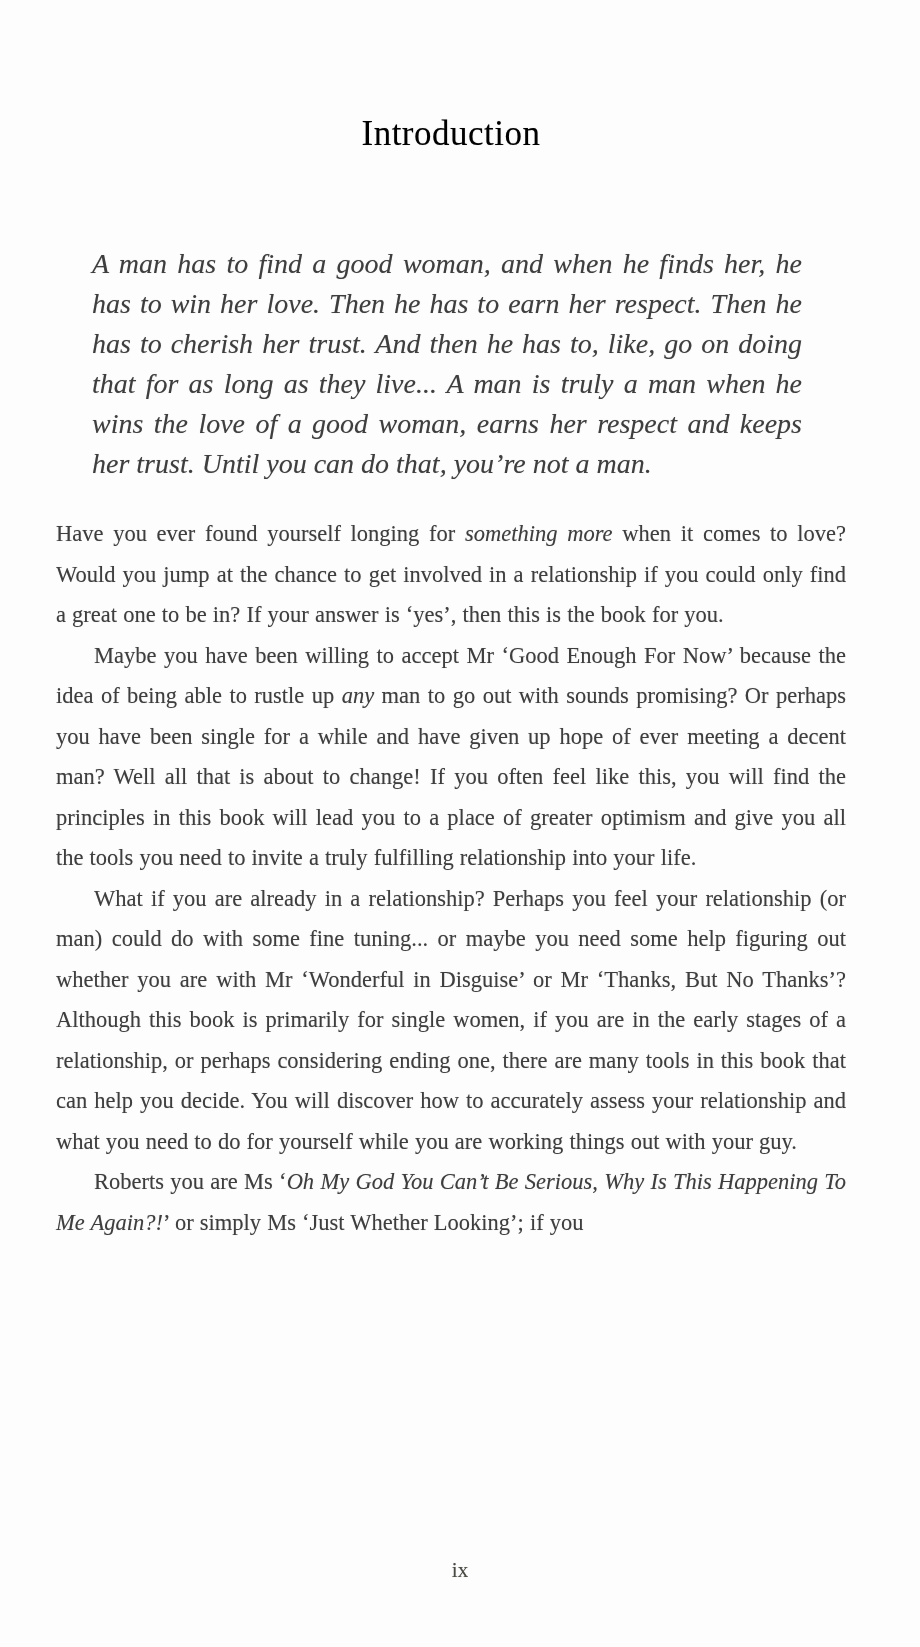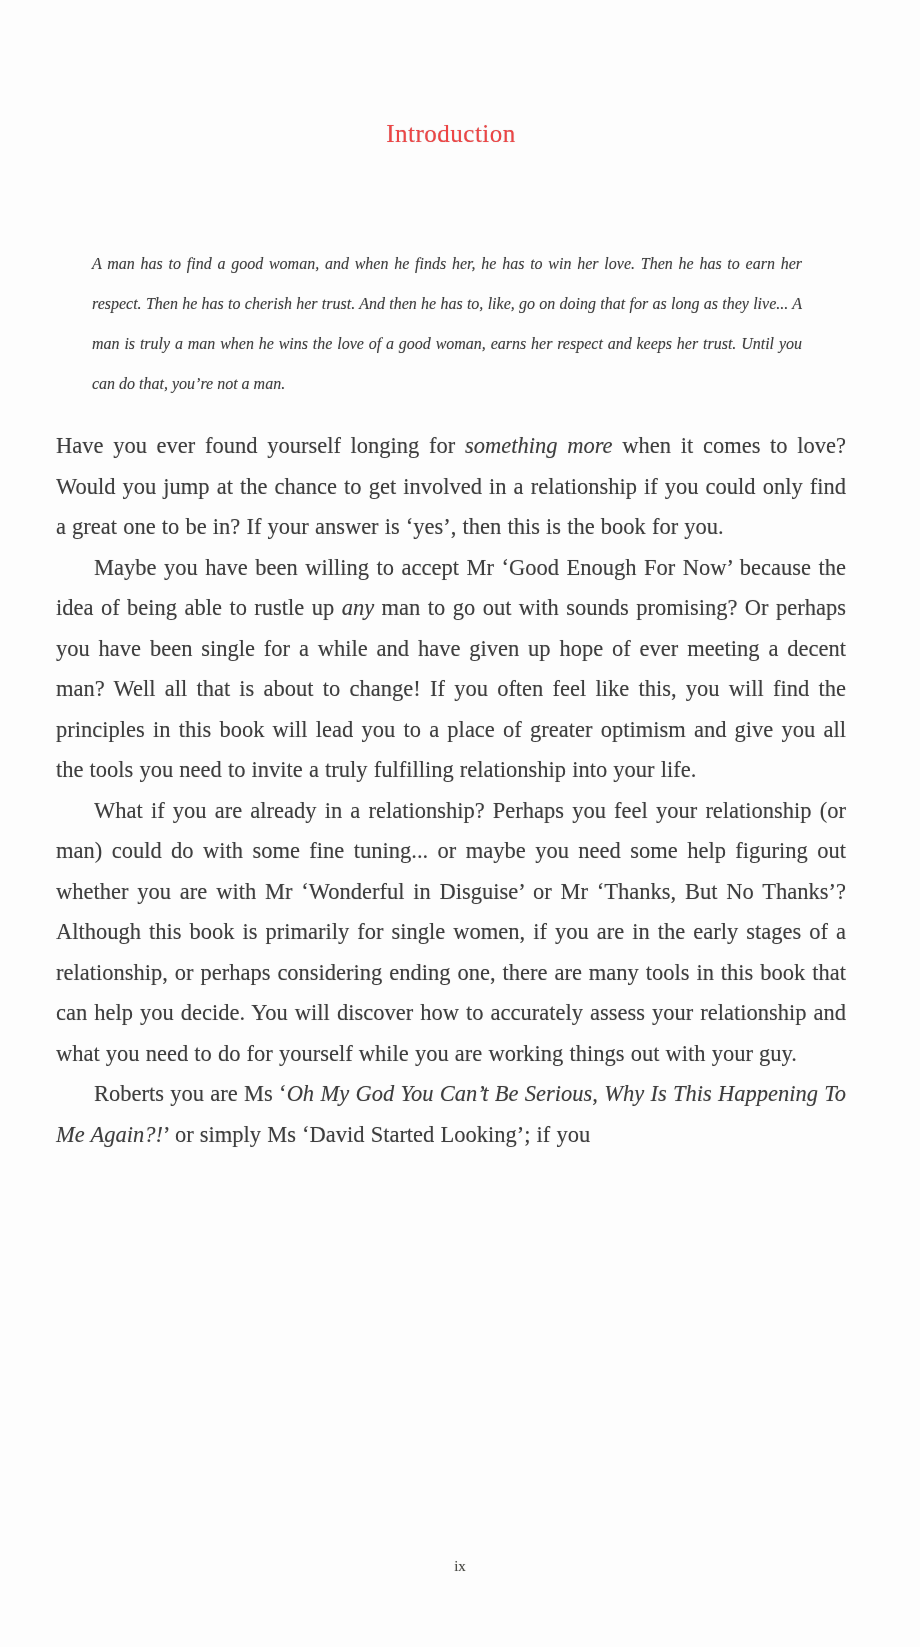--- a/index.html
+++ b/index.html
@@ -15,59 +15,59 @@
     background: #fdfdfd;
     box-sizing: border-box;
     padding: 112px 74px 0 56px;
     font-family: "Liberation Serif", "DejaVu Serif", serif;
     color: #3e3e3e;
     text-shadow: 0 0 0.8px rgba(70,70,70,0.38);
     overflow: hidden;
   }
   .title {
     margin: 0;
-    font-size: 25px;
+    font-size: 35px;
     font-weight: 400;
     line-height: 44px;
     text-align: center;
     letter-spacing: 0.5px;
-    color: #ef4444;
+    color: #000000;
   }
   .quote {
     margin: 88px 44px 0 36px;
-    font-size: 16px;
+    font-size: 28px;
     line-height: 40px;
     text-align: justify;
   }
   .quote p {
     margin: 0;
   }
   .italic {
     font-style: italic;
   }
   .body-text {
-    margin-top: 22px;
+    margin-top: 30px;
     font-size: 22.5px;
     line-height: 40.5px;
     text-align: justify;
     word-spacing: 0.5px;
   }
   .body-text p {
     margin: 0;
   }
   .body-text p.indent {
     text-indent: 38px;
   }
   .page-number {
     position: absolute;
     top: 1558px;
     left: 0;
     width: 100%;
     text-align: center;
-    font-size: 15px;
+    font-size: 21px;
     color: #4a4a44;
   }
 </style>
 </head>
 <body>
 
 <main class="page">
 
   <h1 class="title">Introduction</h1>
 
@@ -76,19 +76,19 @@
   </blockquote>
 
   <section class="body-text">
 
     <p><span>Have you ever found yourself longing for </span><span class="italic">something more</span><span> when it comes to love? Would you jump at the chance to get involved in a relationship if you could only find a great one to be in? If your answer is ‘yes’, then this is the book for you.</span></p>
 
     <p class="indent"><span>Maybe you have been willing to accept Mr ‘Good Enough For Now’ because the idea of being able to rustle up </span><span class="italic">any</span><span> man to go out with sounds promising? Or perhaps you have been single for a while and have given up hope of ever meeting a decent man? Well all that is about to change! If you often feel like this, you will find the principles in this book will lead you to a place of greater optimism and give you all the tools you need to invite a truly fulfilling relationship into your life.</span></p>
 
     <p class="indent"><span>What if you are already in a relationship? Perhaps you feel your relationship (or man) could do with some fine tuning... or maybe you need some help figuring out whether you are with Mr ‘Wonderful in Disguise’ or Mr ‘Thanks, But No Thanks’? Although this book is primarily for single women, if you are in the early stages of a relationship, or perhaps considering ending one, there are many tools in this book that can help you decide. You will discover how to accurately assess your relationship and what you need to do for yourself while you are working things out with your guy.</span></p>
 
-    <p class="indent"><span>Roberts you are Ms ‘</span><span class="italic">Oh My God You Can’t Be Serious, Why Is This Happening To Me Again?!</span><span>’ or simply Ms ‘David Started Looking’; if you</span></p>
+    <p class="indent"><span>Roberts you are Ms ‘</span><span class="italic">Oh My God You Can’t Be Serious, Why Is This Happening To Me Again?!</span><span>’ or simply Ms ‘Just Whether Looking’; if you</span></p>
 
   </section>
 
   <footer class="page-number">ix</footer>
 
 </main>
 
 </body></html>

